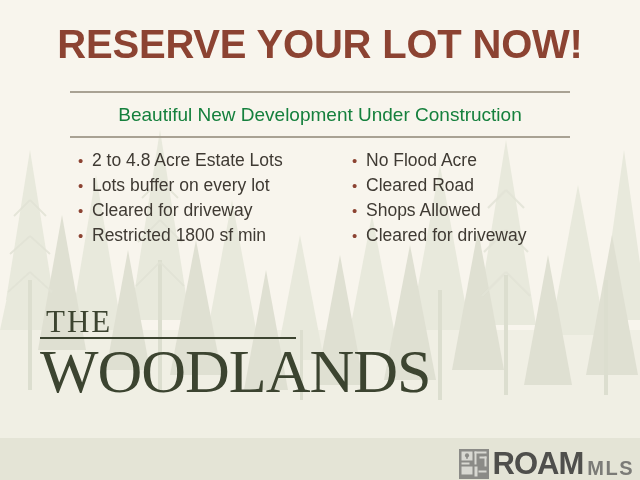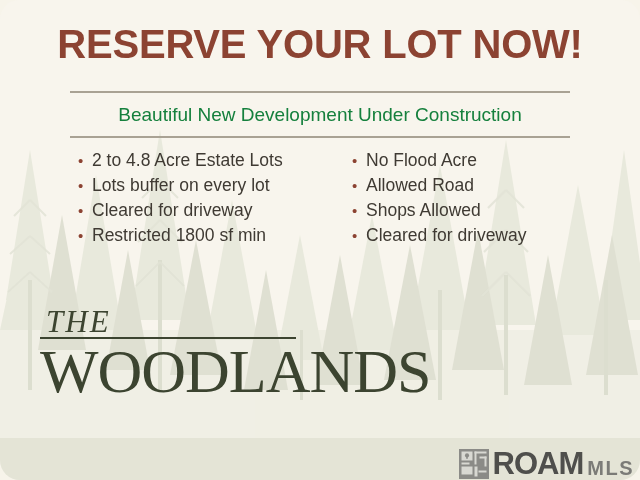--- a/index.html
+++ b/index.html
@@ -13,21 +13,20 @@
     font-family: "Liberation Sans", sans-serif;
     background: #f7f4ea;
   }
 
   #flyer {
     position: relative;
     width: 640px;
     height: 480px;
     background: #f8f5ed;
     overflow: hidden;
-    border-radius: 20px;
   }
 
   
   #forest-bg {
     position: absolute;
     left: 0;
     top: 0;
     width: 640px;
     height: 480px;
     z-index: 0;
@@ -124,21 +123,20 @@
     width: 560px;
     height: 110px;
   }
   .the-row {
     position: absolute;
     left: 6px;
     top: 0;
     display: flex;
     align-items: center;
     gap: 0px;
-    font-style: italic;
   }
   .the-word {
     font-family: "Liberation Serif", serif;
     font-size: 31px;
     line-height: 34px;
     letter-spacing: 2px;
     color: #3c4430;
   }
   .the-rule {
     position: absolute;
@@ -277,21 +275,21 @@
       </div>
     </div>
 
     <div class="bullets col-right">
       <div class="bullet-row">
         <span class="bullet-dot">•</span>
         <span class="bullet-text">No Flood Acre</span>
       </div>
       <div class="bullet-row">
         <span class="bullet-dot">•</span>
-        <span class="bullet-text">Allowed Road</span>
+        <span class="bullet-text">Cleared Road</span>
       </div>
       <div class="bullet-row">
         <span class="bullet-dot">•</span>
         <span class="bullet-text">Shops Allowed</span>
       </div>
       <div class="bullet-row">
         <span class="bullet-dot">•</span>
         <span class="bullet-text">Cleared for driveway</span>
       </div>
     </div>

